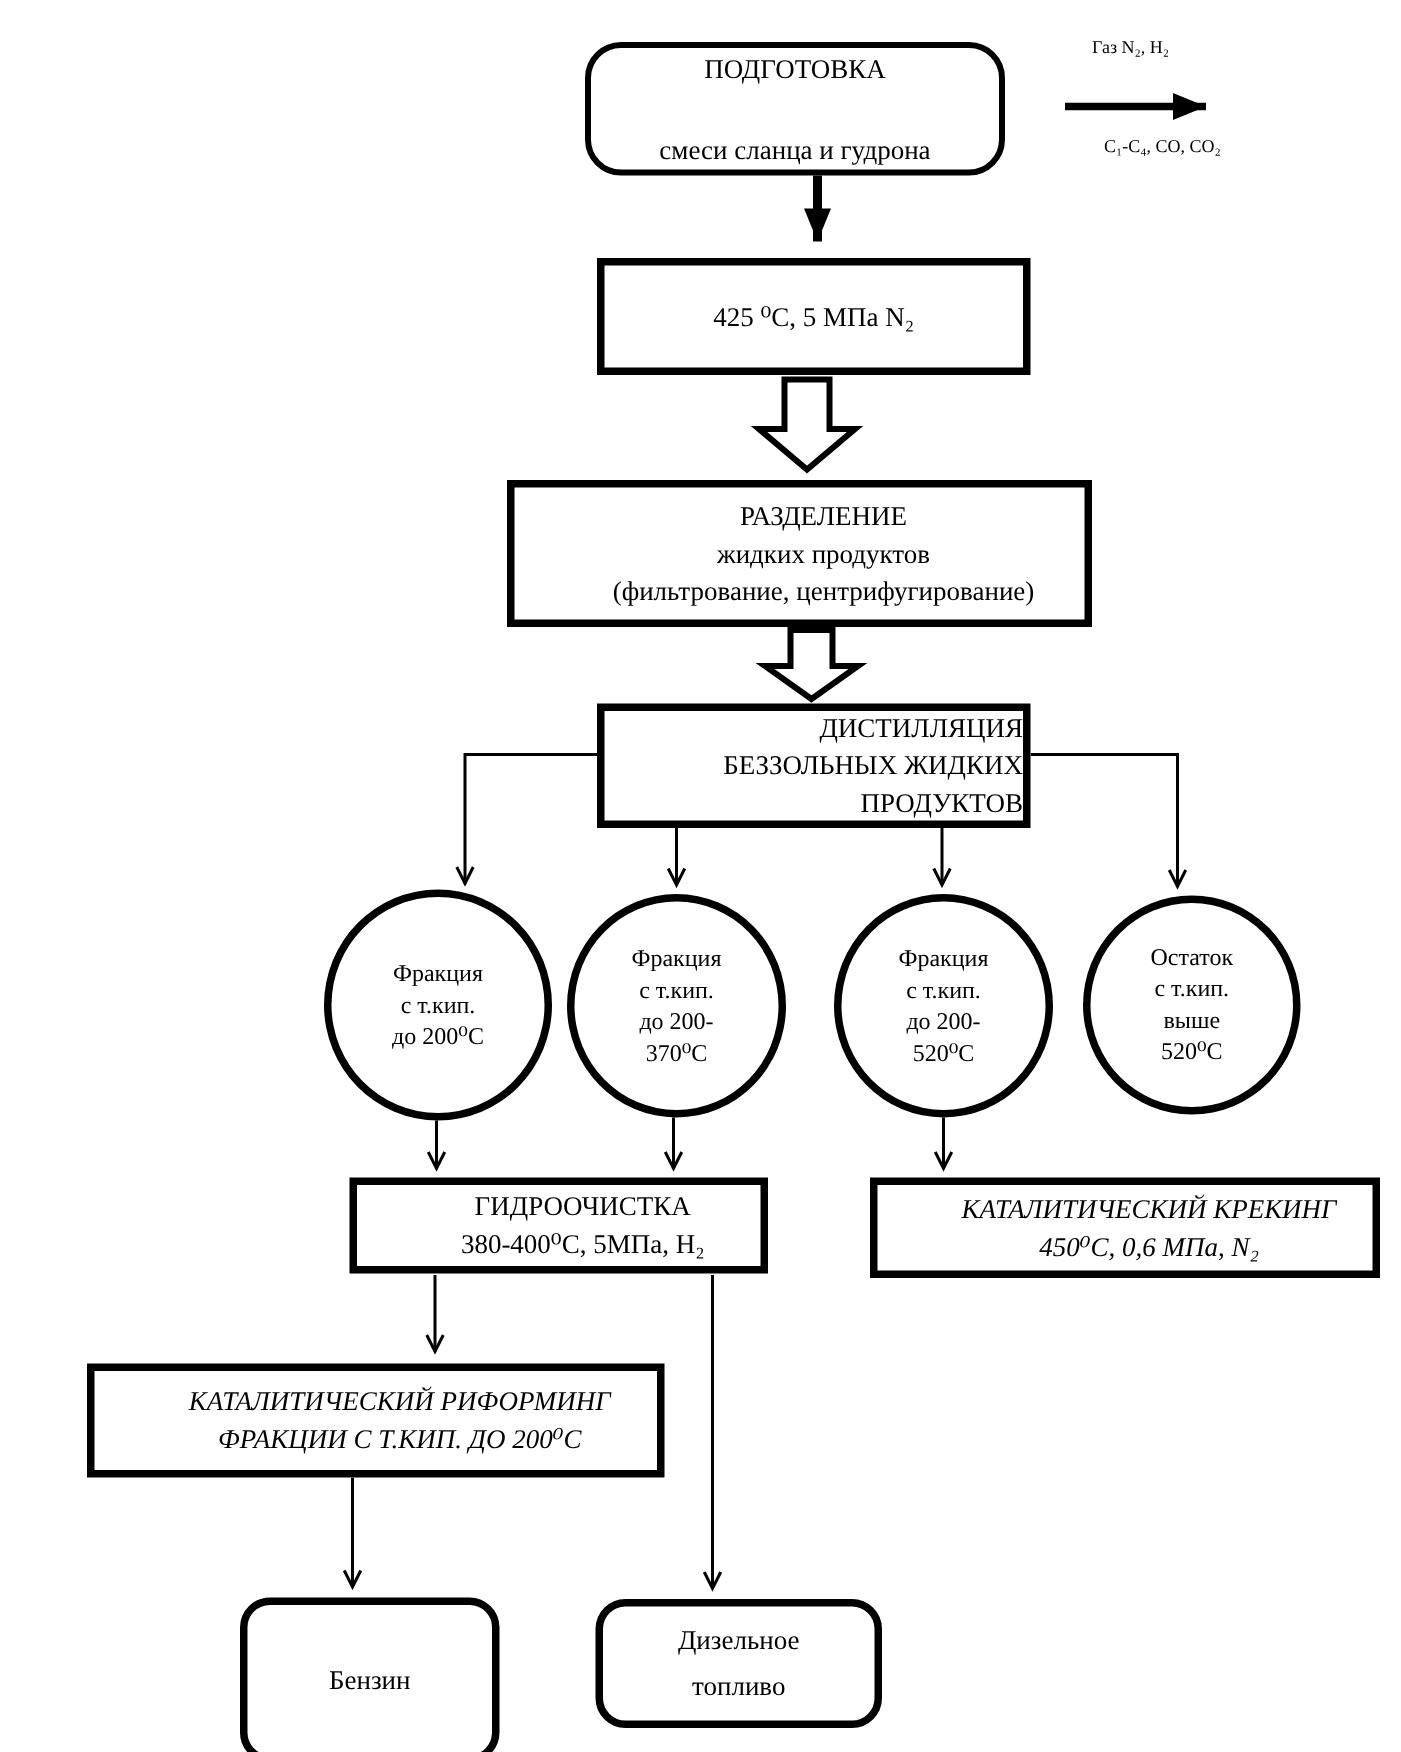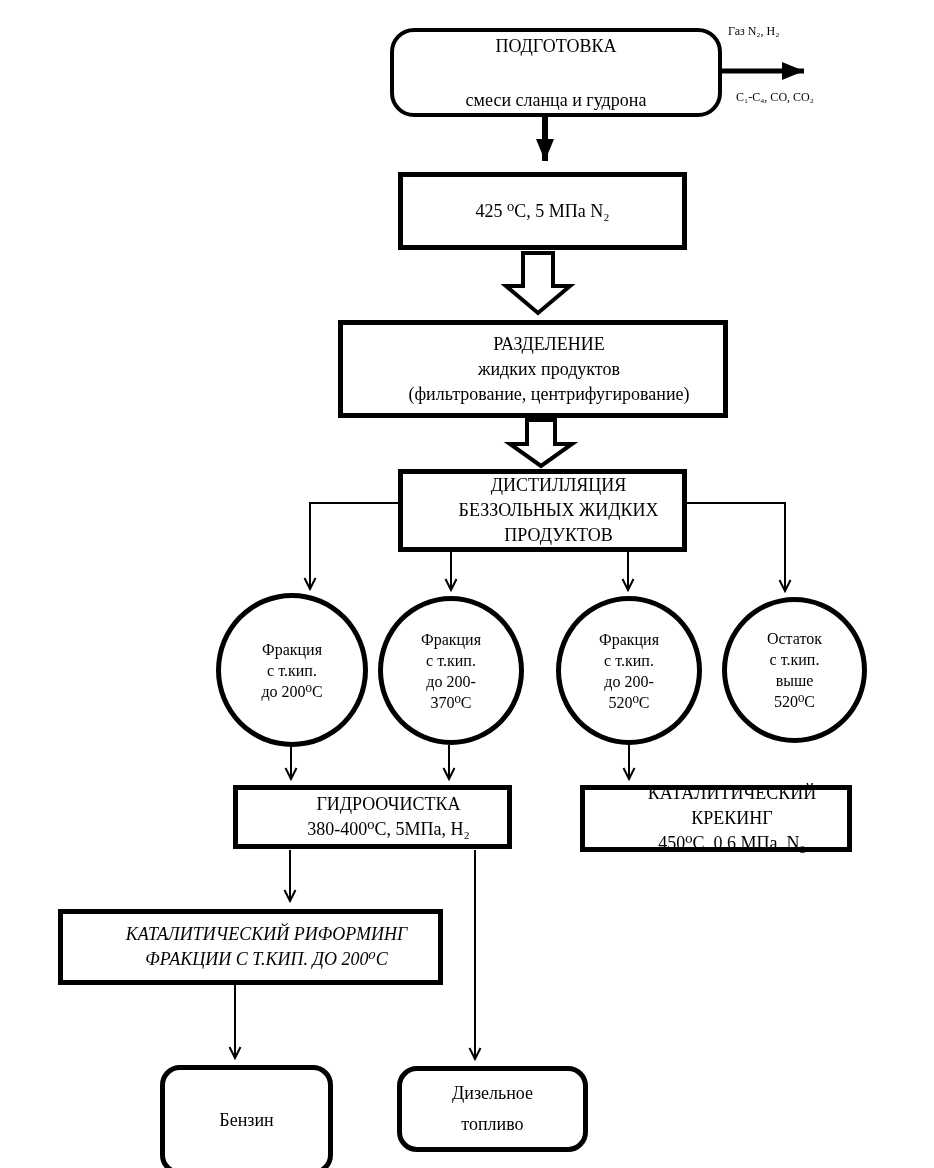--- a/index.html
+++ b/index.html
@@ -73,36 +73,36 @@
 
     <line x1="290" y1="850" x2="290" y2="901" stroke="#000" stroke-width="2" marker-end="url(#openArrow)"></line>
     <line x1="475" y1="850" x2="475" y2="1059" stroke="#000" stroke-width="2" marker-end="url(#openArrow)"></line>
 
     <line x1="235" y1="985" x2="235" y2="1058" stroke="#000" stroke-width="2" marker-end="url(#openArrow)"></line>
   </svg>
 
   <div class="label" style="left:728px; top:24px;">Газ N₂, H₂</div>
   <div class="label" style="left:736px; top:90px;">C₁-C₄, CO, CO₂</div>
 
-  <div class="node rounded" style="left:390px; top:28px; width:332px; height:89px;gap:28px;">
+  <div class="node rounded" style="left:390px; top:28px; width:280px; height:89px;gap:28px;">
     <span>ПОДГОТОВКА</span>
     <span>смеси сланца и гудрона</span>
   </div>
 
   <div class="node" style="left:398px; top:172px; width:289px; height:78px;">
     <span>425 ⁰С, 5 МПа N₂</span>
   </div>
 
   <div class="node tight" style="left:338px; top:320px; width:390px; height:98px;">
     <span>РАЗДЕЛЕНИЕ</span>
     <span>жидких продуктов</span>
     <span>(фильтрование, центрифугирование)</span>
   </div>
 
-  <div class="node tight" style="left:398px; top:469px; width:289px; height:83px;">
+  <div class="node tight" style="left:398px; top:469px; width:289px; height:83px;align-items:flex-end;">
     <span>ДИСТИЛЛЯЦИЯ</span>
     <span>БЕЗЗОЛЬНЫХ ЖИДКИХ</span>
     <span>ПРОДУКТОВ</span>
   </div>
 
   <div class="node circle" style="left:216px; top:593px; width:152px; height:154px;">
     <span>Фракция</span>
     <span>с т.кип.</span>
     <span>до 200⁰С</span>
   </div>
@@ -126,21 +126,21 @@
     <span>с т.кип.</span>
     <span>выше</span>
     <span>520⁰С</span>
   </div>
 
   <div class="node tight" style="left:233px; top:785px; width:279px; height:64px;">
     <span>ГИДРООЧИСТКА</span>
     <span>380-400⁰С, 5МПа, H₂</span>
   </div>
 
-  <div class="node tight" style="left:580px; top:785px; width:272px; height:67px;">
+  <div class="node tight" style="left:580px; top:785px; width:340px; height:67px;font-style:italic;">
     <span>КАТАЛИТИЧЕСКИЙ КРЕКИНГ</span>
     <span>450⁰С, 0,6 МПа, N₂</span>
   </div>
 
   <div class="node tight" style="left:58px; top:909px; width:385px; height:76px;font-style:italic;">
     <span>КАТАЛИТИЧЕСКИЙ РИФОРМИНГ</span>
     <span>ФРАКЦИИ С Т.КИП. ДО 200⁰С</span>
   </div>
 
   <div class="node rounded-bottom" style="left:160px; top:1065px; width:173px; height:110px;">

